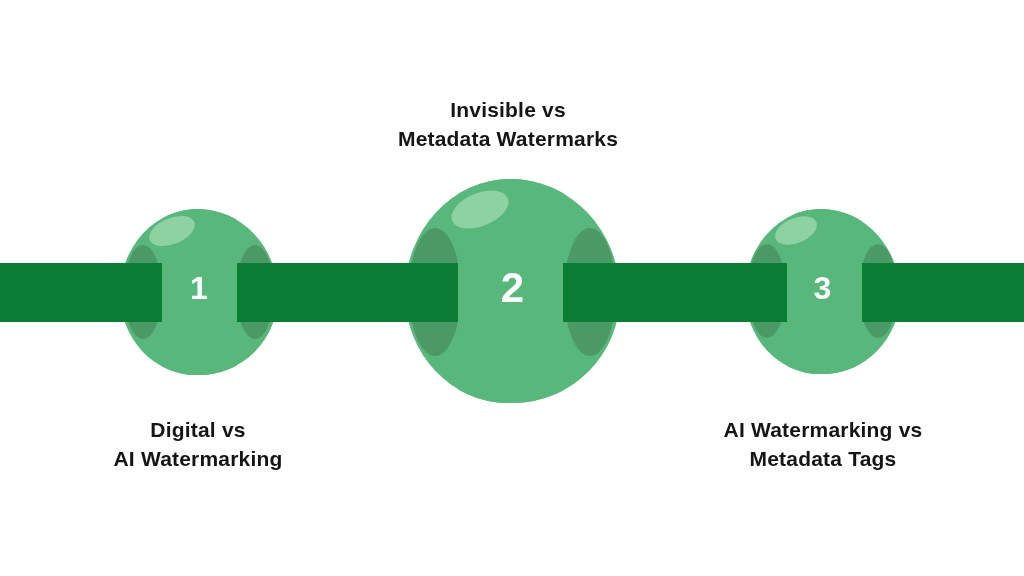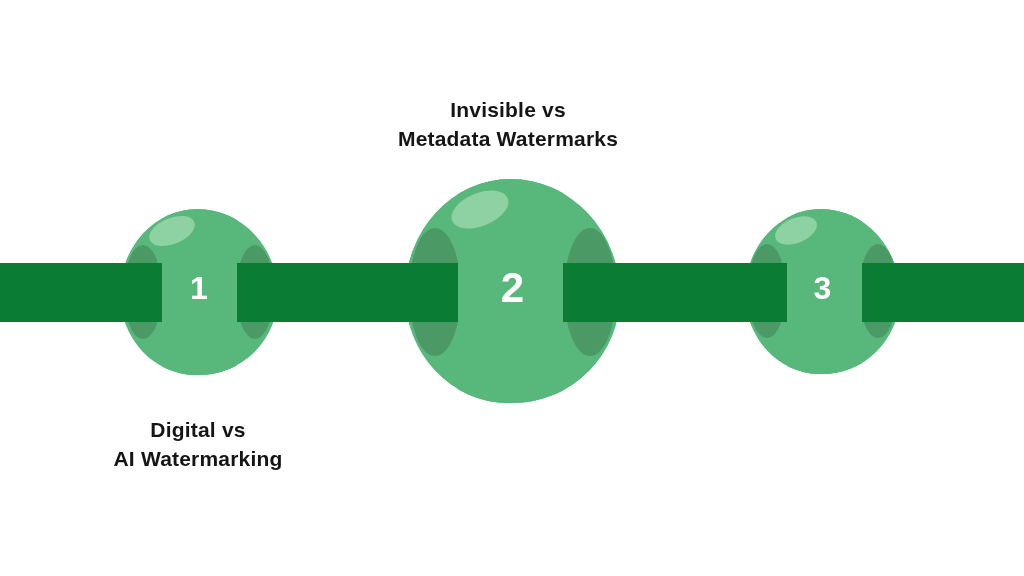--- a/index.html
+++ b/index.html
@@ -131,14 +131,18 @@
   <div class="bead-top bead3">
     <div class="highlight"></div>
     <div class="bead-number">3</div>
   </div>
 
   <div class="label label-step1">
     <div>Digital vs</div>
     <div>AI Watermarking</div>
   </div>
 
+  <div class="label label-step3">
+    <div>AI Watermarking vs</div>
+    <div>Metadata Tags</div>
+  </div>
 
 </div>
 
 </body></html>

